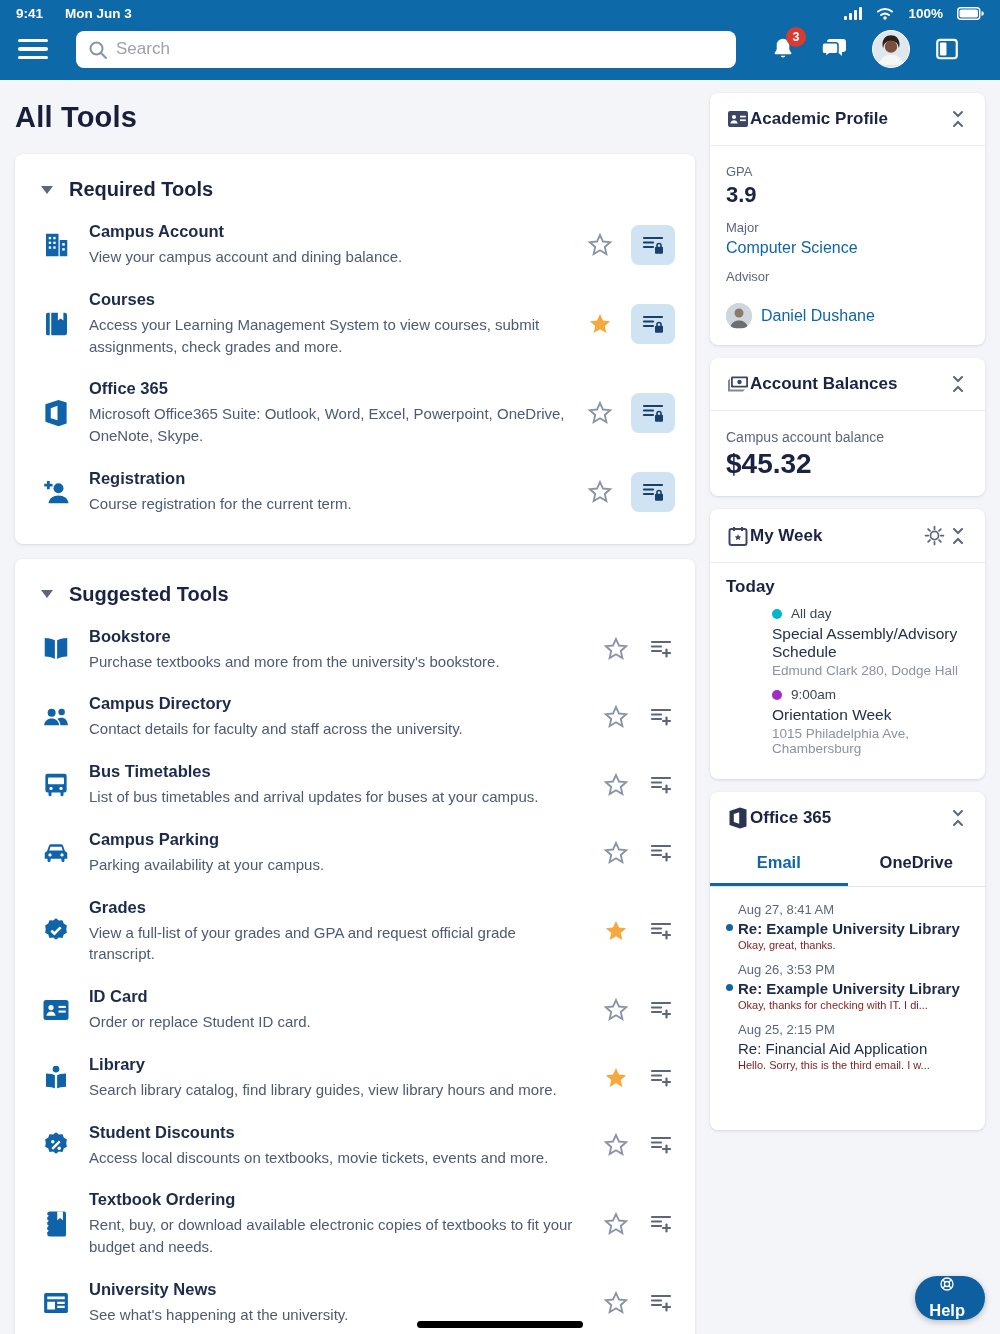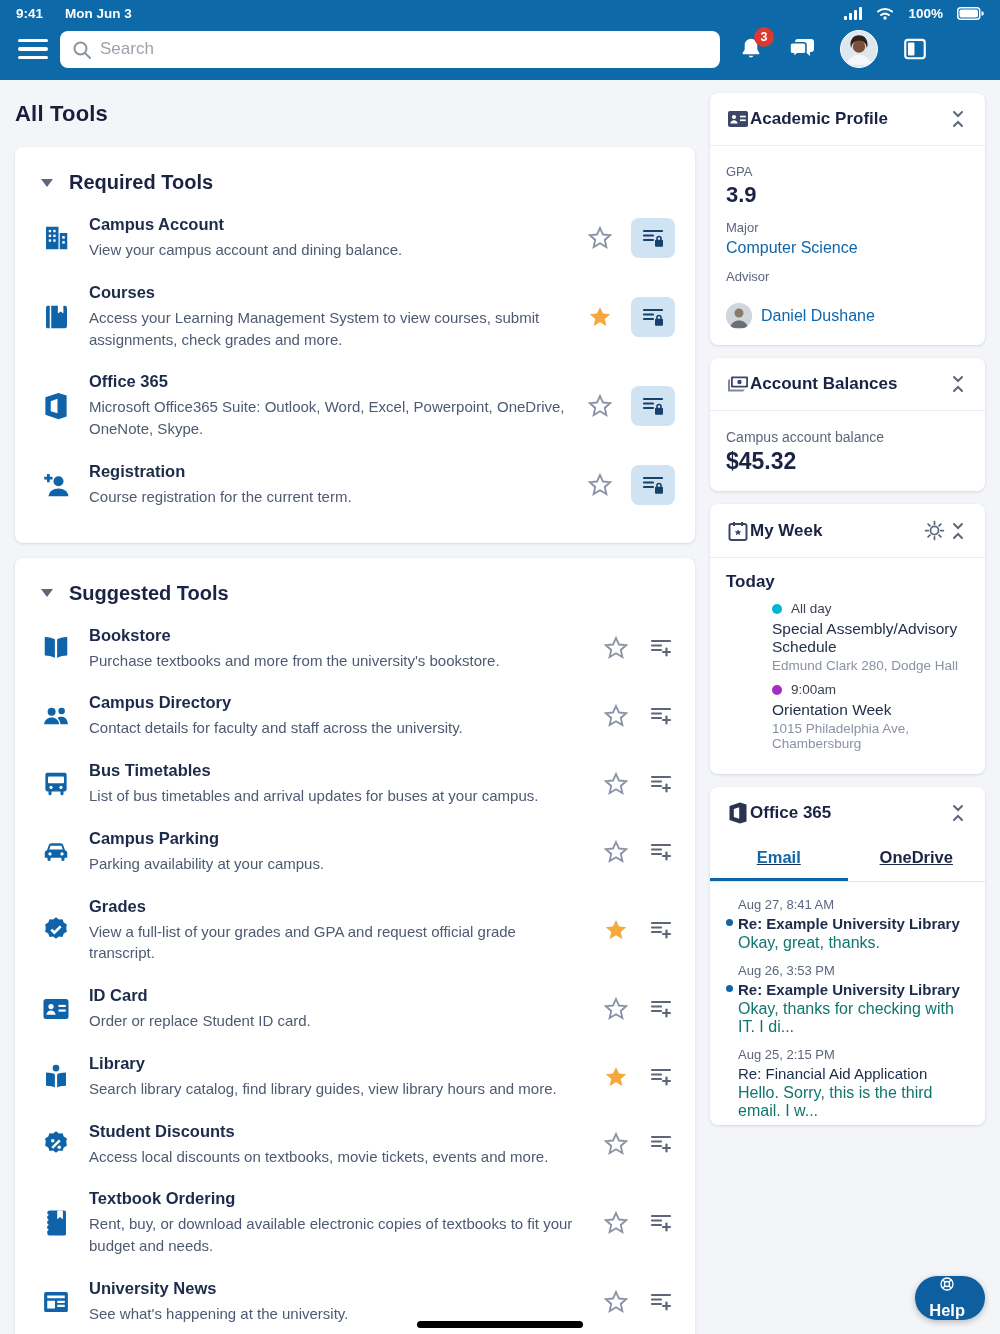--- a/index.html
+++ b/index.html
@@ -13,21 +13,21 @@
   }
   
   .topbar { background:#0e69a8; }
   .statusbar {
     height:26px; display:flex; justify-content:space-between; align-items:center;
     padding:0 16px; color:#fff; font-size:13.5px; font-weight:bold;
   }
   .status-left { display:flex; gap:22px; }
   .status-right { display:flex; gap:14px; align-items:center; }
   .header {
-    height:54px; display:flex; align-items:center; padding:0 18px 8px 18px; gap:12px;
+    height:54px; display:flex; align-items:center; padding:0 18px 8px 18px; gap:28px;
   }
   .hamburger { width:30px; display:flex; flex-direction:column; gap:5px; cursor:pointer; background:none; border:none; }
   .hamburger span { display:block; height:3.5px; background:#fff; border-radius:2px; }
   .searchwrap { position:relative; width:660px; }
   .searchwrap svg { position:absolute; left:12px; top:9px; }
   .search {
     width:100%; height:37px; border:none; border-radius:8px; background:#fff;
     padding:0 12px 0 40px; font-size:17px; color:#333; outline:none;
     font-family:"Liberation Sans", sans-serif;
   }
@@ -38,26 +38,26 @@
     position:absolute; top:-9px; right:-10px; background:#d93a31; color:#fff;
     min-width:20px; height:20px; border-radius:10px; font-size:12.5px; font-weight:bold;
     display:flex; align-items:center; justify-content:center; padding:0 5px;
   }
   .avatar { width:38px; height:38px; border-radius:50%; overflow:hidden; border:1.5px solid #fff; background:#e8eef4; }
 
   
   .container { display:flex; gap:15px; padding:13px 15px 0 15px; align-items:flex-start; }
   .main { width:680px; }
   .sidebar { width:275px; display:flex; flex-direction:column; gap:13px; }
-  h1 { font-size:22px; color:#191f3a; margin:8px 0 20px 0; letter-spacing:.2px; }
+  h1 { font-size:29px; color:#191f3a; margin:8px 0 20px 0; letter-spacing:.2px; }
 
   .card { background:#fff; border-radius:8px; box-shadow:0 1px 3px rgba(24,39,75,.14); }
 
   
-  .tool-card { padding:16px 18px 24px 18px; margin-bottom:15px; }
+  .tool-card { padding:16px 18px 18px 18px; margin-bottom:15px; }
   .section-head { display:flex; align-items:center; gap:16px; padding:8px 0 10px 8px; cursor:pointer; }
   .caret { width:0; height:0; border-left:6px solid transparent; border-right:6px solid transparent; border-top:8px solid #5c677d; }
   .section-title { font-size:20px; font-weight:bold; color:#1b2344; }
   .tool-row { display:flex; align-items:center; gap:18px; padding:11px 0; }
   .tool-icon { flex:none; width:30px; margin-left:8px; color:#0f63a8; display:flex; }
   .tool-text { flex:1; }
   .tool-title { font-size:16.5px; font-weight:bold; color:#1c2b4a; margin-bottom:5px; }
   .tool-desc { font-size:15px; color:#4e5a71; line-height:1.45; }
   .row-actions { display:flex; align-items:center; gap:16px; flex:none; margin-right:2px; }
   .starbtn { background:none; border:none; cursor:pointer; display:flex; padding:2px; }
@@ -87,29 +87,29 @@
   .event { margin-top:9px;margin-left:46px; }
   .ev-time { display:flex; align-items:center; gap:9px; font-size:13.5px; color:#3c4354; }
   .dot { width:10px; height:10px; border-radius:50%; flex:none; }
   .dot-cyan { background:#00b5cf; }
   .dot-purple { background:#a32cc4; }
   .ev-title { font-size:15.5px; color:#233049; margin:4px 0 2px 0; }
   .ev-loc { font-size:13.5px; color:#8a93a3; }
 
   
   .office { height:338px; overflow:hidden; }
-  .tabs { display:flex; border-bottom:1px solid #e2e5ea;text-decoration:underline; }
+  .tabs { display:flex; border-bottom:1px solid #e2e5ea; }
   .tab { flex:1; text-align:center; padding:13px 0 11px 0; font-size:16.5px; font-weight:bold; color:#1b2344; cursor:pointer; border-bottom:3px solid transparent; }
   .tab.active { color:#1065a8; border-bottom-color:#1065a8; }
   .emails { padding:4px 16px 0 28px; }
   .email { position:relative; margin-top:11px; cursor:pointer; }
   .em-date { font-size:13px; color:#5c677d; }
   .em-subj { font-size:15px; color:#1c2b4a; margin:3px 0 2px 0; }
   .em-subj.unread { font-weight:bold; }
-  .em-prev { font-size:16px; color:#0f766e; }
+  .em-prev { font-size:11px; color:#7f1d1d; }
   .unread-dot { position:absolute; left:-12px; top:22px; width:7px; height:7px; border-radius:50%; background:#1065a8; }
 
   
   .help {
     position:absolute; right:15px; bottom:14px; background:#0d5f9f; color:#fff;
     border:none; border-radius:24px; height:44px; padding:0 20px 0 14px;
     display:flex; align-items:center; gap:9px; font-size:16.5px; font-weight:bold; cursor:pointer;
     box-shadow:0 2px 6px rgba(0,0,0,.25); font-family:"Liberation Sans", sans-serif;flex-direction:column;
   }
   .home-indicator {
@@ -735,21 +735,21 @@
         <span class="sb-title">Account Balances</span>
         <button class="sb-action">
             <svg width="18" height="20" viewBox="0 0 18 20" fill="none" stroke="currentColor" stroke-width="2" stroke-linecap="round">
               <path d="M5 3l4 4 4-4"></path>
               <path d="M5 17l4-4 4 4"></path>
             </svg>
           </button>
       </div>
       <div class="sb-body">
         <div class="sb-label" style="font-size:14px">Campus account balance</div>
-        <div class="sb-big" style="font-size:23px">$45.32</div>
+        <div class="sb-big" style="font-size:28px">$45.32</div>
       </div>
     </div>
 
     <div class="card myweek">
       <div class="sb-head">
         <span class="sb-head-icon">
             <svg width="24" height="24" viewBox="0 0 24 24" fill="none" stroke="currentColor" stroke-width="2">
               <rect x="3.5" y="5" width="17" height="16" rx="2"></rect>
               <line x1="8" y1="3" x2="8" y2="7"></line>
               <line x1="16" y1="3" x2="16" y2="7"></line>

